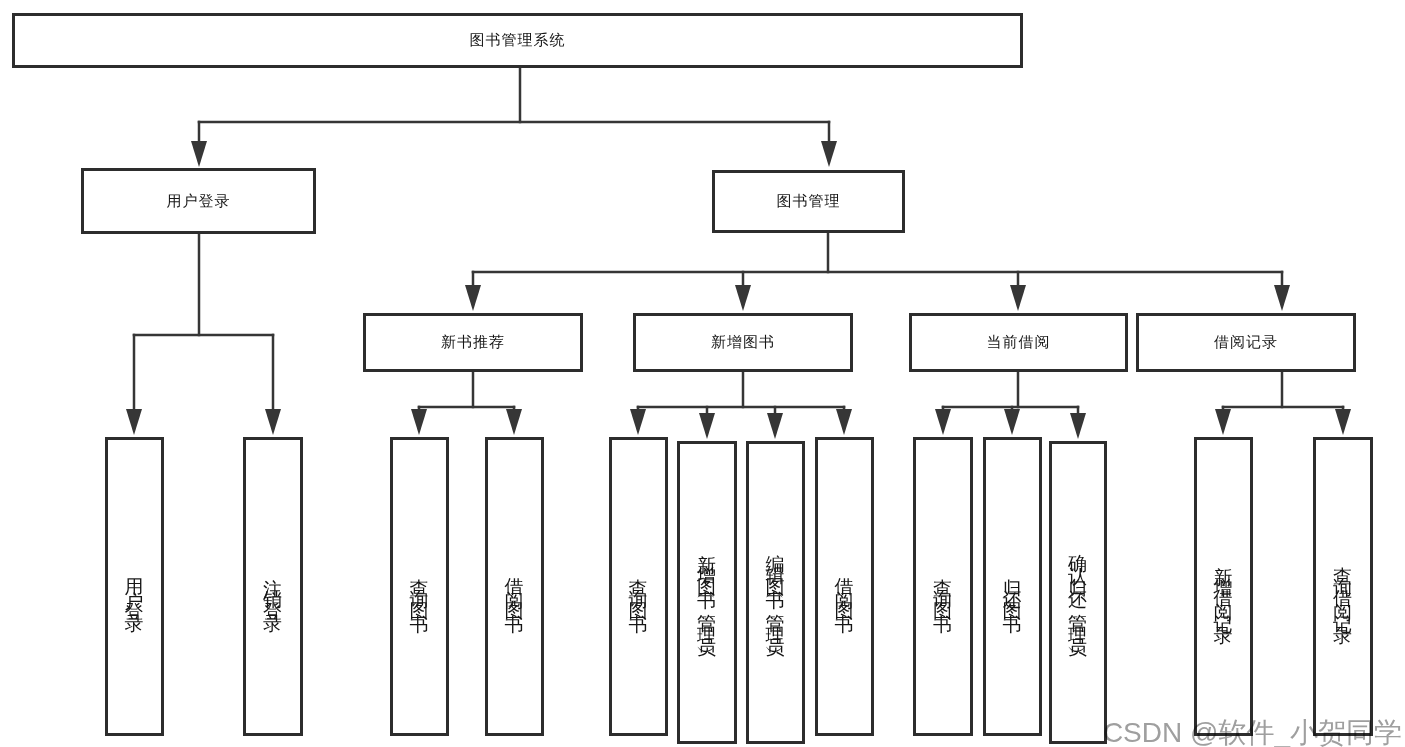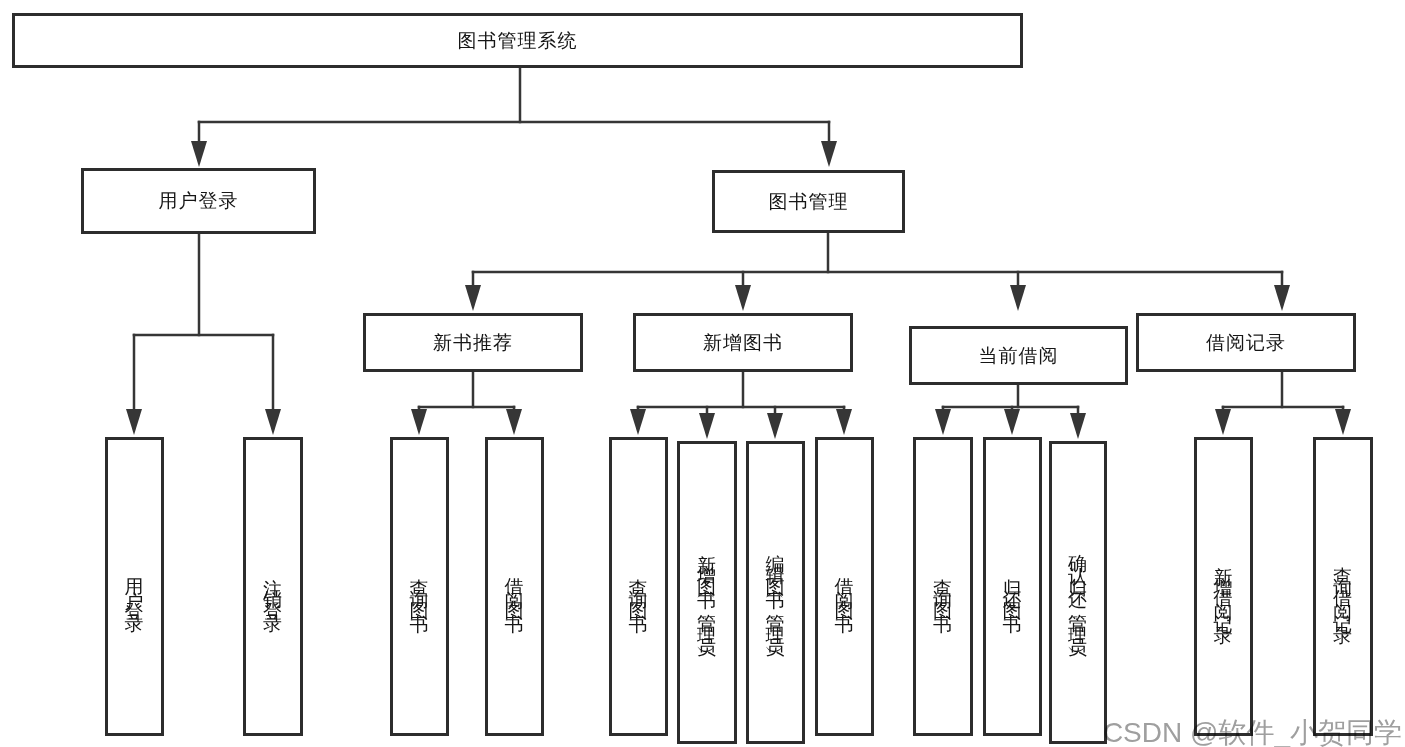--- a/index.html
+++ b/index.html
@@ -5,21 +5,21 @@
   html,body{margin:0;padding:0;background:#fff;}
   #stage{
     position:relative;width:1405px;height:747px;background:#ffffff;
     font-family:"Liberation Sans","DejaVu Sans",sans-serif;color:#161616;overflow:hidden;
   }
   #connectors{position:absolute;left:0;top:0;width:1405px;height:747px;}
   .box{
     position:absolute;box-sizing:border-box;background:#ffffff;
     border:3px solid #2d2d2d;display:flex;align-items:center;justify-content:center;
   }
-  .hbox{font-size:19px;letter-spacing:1px;white-space:nowrap;}
+  .hbox{font-size:15px;letter-spacing:1px;white-space:nowrap;}
   .vbox{
     writing-mode:vertical-rl;text-orientation:mixed;
     font-size:19px;letter-spacing:12px;line-height:1;
   }
   #watermark{
     position:absolute;top:714px;right:3px;font-size:28px;letter-spacing:0;
     color:#9f9f9f;mix-blend-mode:multiply;z-index:6;white-space:nowrap;
   }
 </style>
 </head>
@@ -93,21 +93,21 @@
     </g>
   </svg>
 
   <div class="box hbox" style="left:12px;top:13px;width:1011px;height:55px;">图书管理系统</div>
 
   <div class="box hbox" style="left:81px;top:168px;width:235px;height:66px;">用户登录</div>
   <div class="box hbox" style="left:712px;top:170px;width:193px;height:63px;">图书管理</div>
 
   <div class="box hbox" style="left:363px;top:313px;width:220px;height:59px;">新书推荐</div>
   <div class="box hbox" style="left:633px;top:313px;width:220px;height:59px;">新增图书</div>
-  <div class="box hbox" style="left:909px;top:313px;width:219px;height:59px;margin-top:13px;">当前借阅</div>
+  <div class="box hbox" style="left:909px;top:313px;width:219px;height:59px;">当前借阅</div>
   <div class="box hbox" style="left:1136px;top:313px;width:220px;height:59px;">借阅记录</div>
 
   <div class="box vbox" style="left:105px;top:437px;width:59px;height:299px;">用户登录</div>
   <div class="box vbox" style="left:243px;top:437px;width:60px;height:299px;">注销登录</div>
 
   <div class="box vbox" style="left:390px;top:437px;width:59px;height:299px;">查询图书</div>
   <div class="box vbox" style="left:485px;top:437px;width:59px;height:299px;">借阅图书</div>
 
   <div class="box vbox" style="left:609px;top:437px;width:59px;height:299px;">查询图书</div>
   <div class="box vbox" style="left:677px;top:441px;width:60px;height:303px;">新增图书（管理员）</div>

